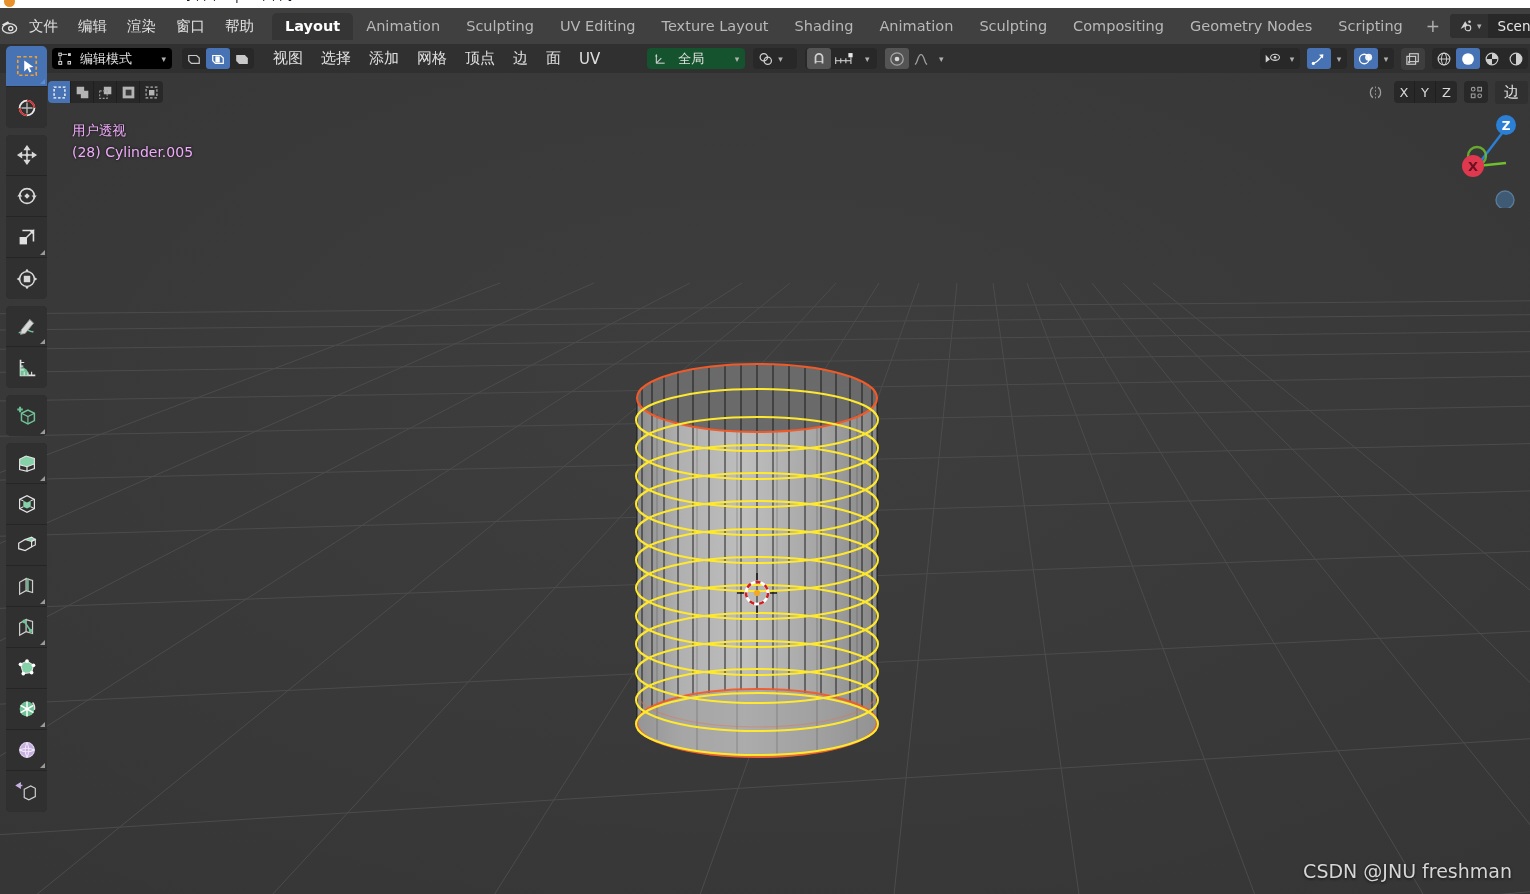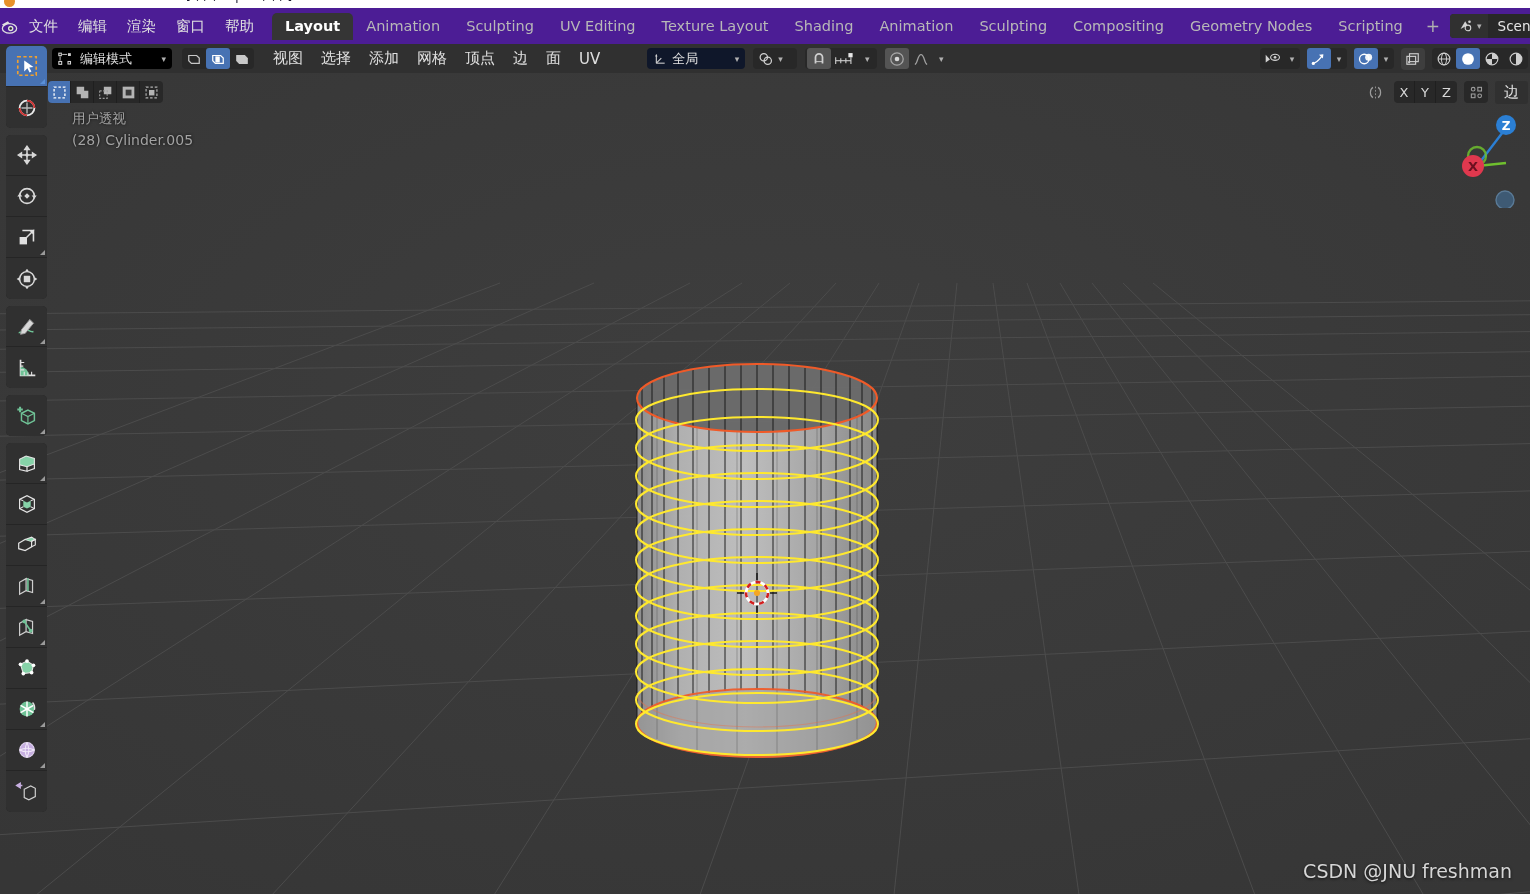--- a/index.html
+++ b/index.html
@@ -21,21 +21,21 @@
     font-size:12px; color:#1a1a2e; white-space:nowrap;
   }
   .titlestrip .dot {
     position:absolute; left:4px; top:-4px; width:11px; height:11px;
     border-radius:50%; background:#e8912a;
   }
 
   
   .topbar {
     position:absolute; left:0; top:8px; width:1530px; height:36px;
-    background:#4c1d95; display:flex; align-items:center;
+    background:#404040; display:flex; align-items:center;
   }
   .blender-logo { width:34px; display:flex; justify-content:center; align-items:center; }
   .blender-logo svg { display:block; }
   .menu-item {
     color:#e0e0e0; font-size:14.5px; padding:3px 10px; white-space:nowrap;
     border-radius:3px; cursor:default;
   }
   .tabs { display:flex; align-items:center; margin-left:8px; }
   .ws-tab {
     color:#b8b8b8; font-size:14.5px; padding:5px 13px 6px; white-space:nowrap;
@@ -77,22 +77,22 @@
   .mode-select {
     display:flex; align-items:center; background:#000000; border-radius:4px;
     height:21px; width:120px; padding:0 6px; margin-left:6px;
   }
   .mode-label { color:#e2e2e2; font-size:13px; margin-left:7px; }
   .mode-chev { margin-left:auto; color:#b0b0b0; font-size:9px; }
   .hmenu {
     color:#e0e0e0; font-size:15px; padding:2px 9px; border-radius:3px; cursor:default;
   }
   .orient-box {
-    display:flex; align-items:center; background:#0f172a; border-radius:4px;
-    height:21px; width:98px; padding:0 6px; gap:4px;
+    display:flex; align-items:center; background:#14532d; border-radius:4px;
+    height:21px; width:98px; padding:0 6px; gap:10px;
   }
   .orient-label { color:#e2e2e2; font-size:13px; }
   .hsep { width:10px; }
 
   
   .header3 {
     position:absolute; left:0; top:73px; width:1530px; height:38px;
     background: transparent; display:flex; align-items:center; padding-left:48px;
   }
   .selmode {
@@ -116,22 +116,22 @@
     display:flex; align-items:center; justify-content:center; cursor:default;
   }
   .sqbtn.nobg { background:transparent; }
 
   
   .viewport {
     position:absolute; left:0; top:73px; width:1530px; height:821px;
     background:#3a3a3a; overflow:hidden; z-index:0;
   }
   .vp-text {
-    position:absolute; left:72px; top:34px; z-index:6;
-    color:#a3a3a3; font-size:13.5px; line-height:22px;
+    position:absolute; left:72px; top:46px; z-index:6;
+    color:#f0abfc; font-size:13.5px; line-height:22px;
     text-shadow:0 0 3px rgba(0,0,0,.85); pointer-events:none;
   }
   .vp-text .l2 { font-size:14px; }
 
   
   .lefttools {
     position:absolute; left:6px; top:46px; width:41px; z-index:7;
     display:flex; flex-direction:column; gap:0;
   }
   .tool-group { background:#252525; border-radius:5px; overflow:hidden; margin-bottom:7px; }

